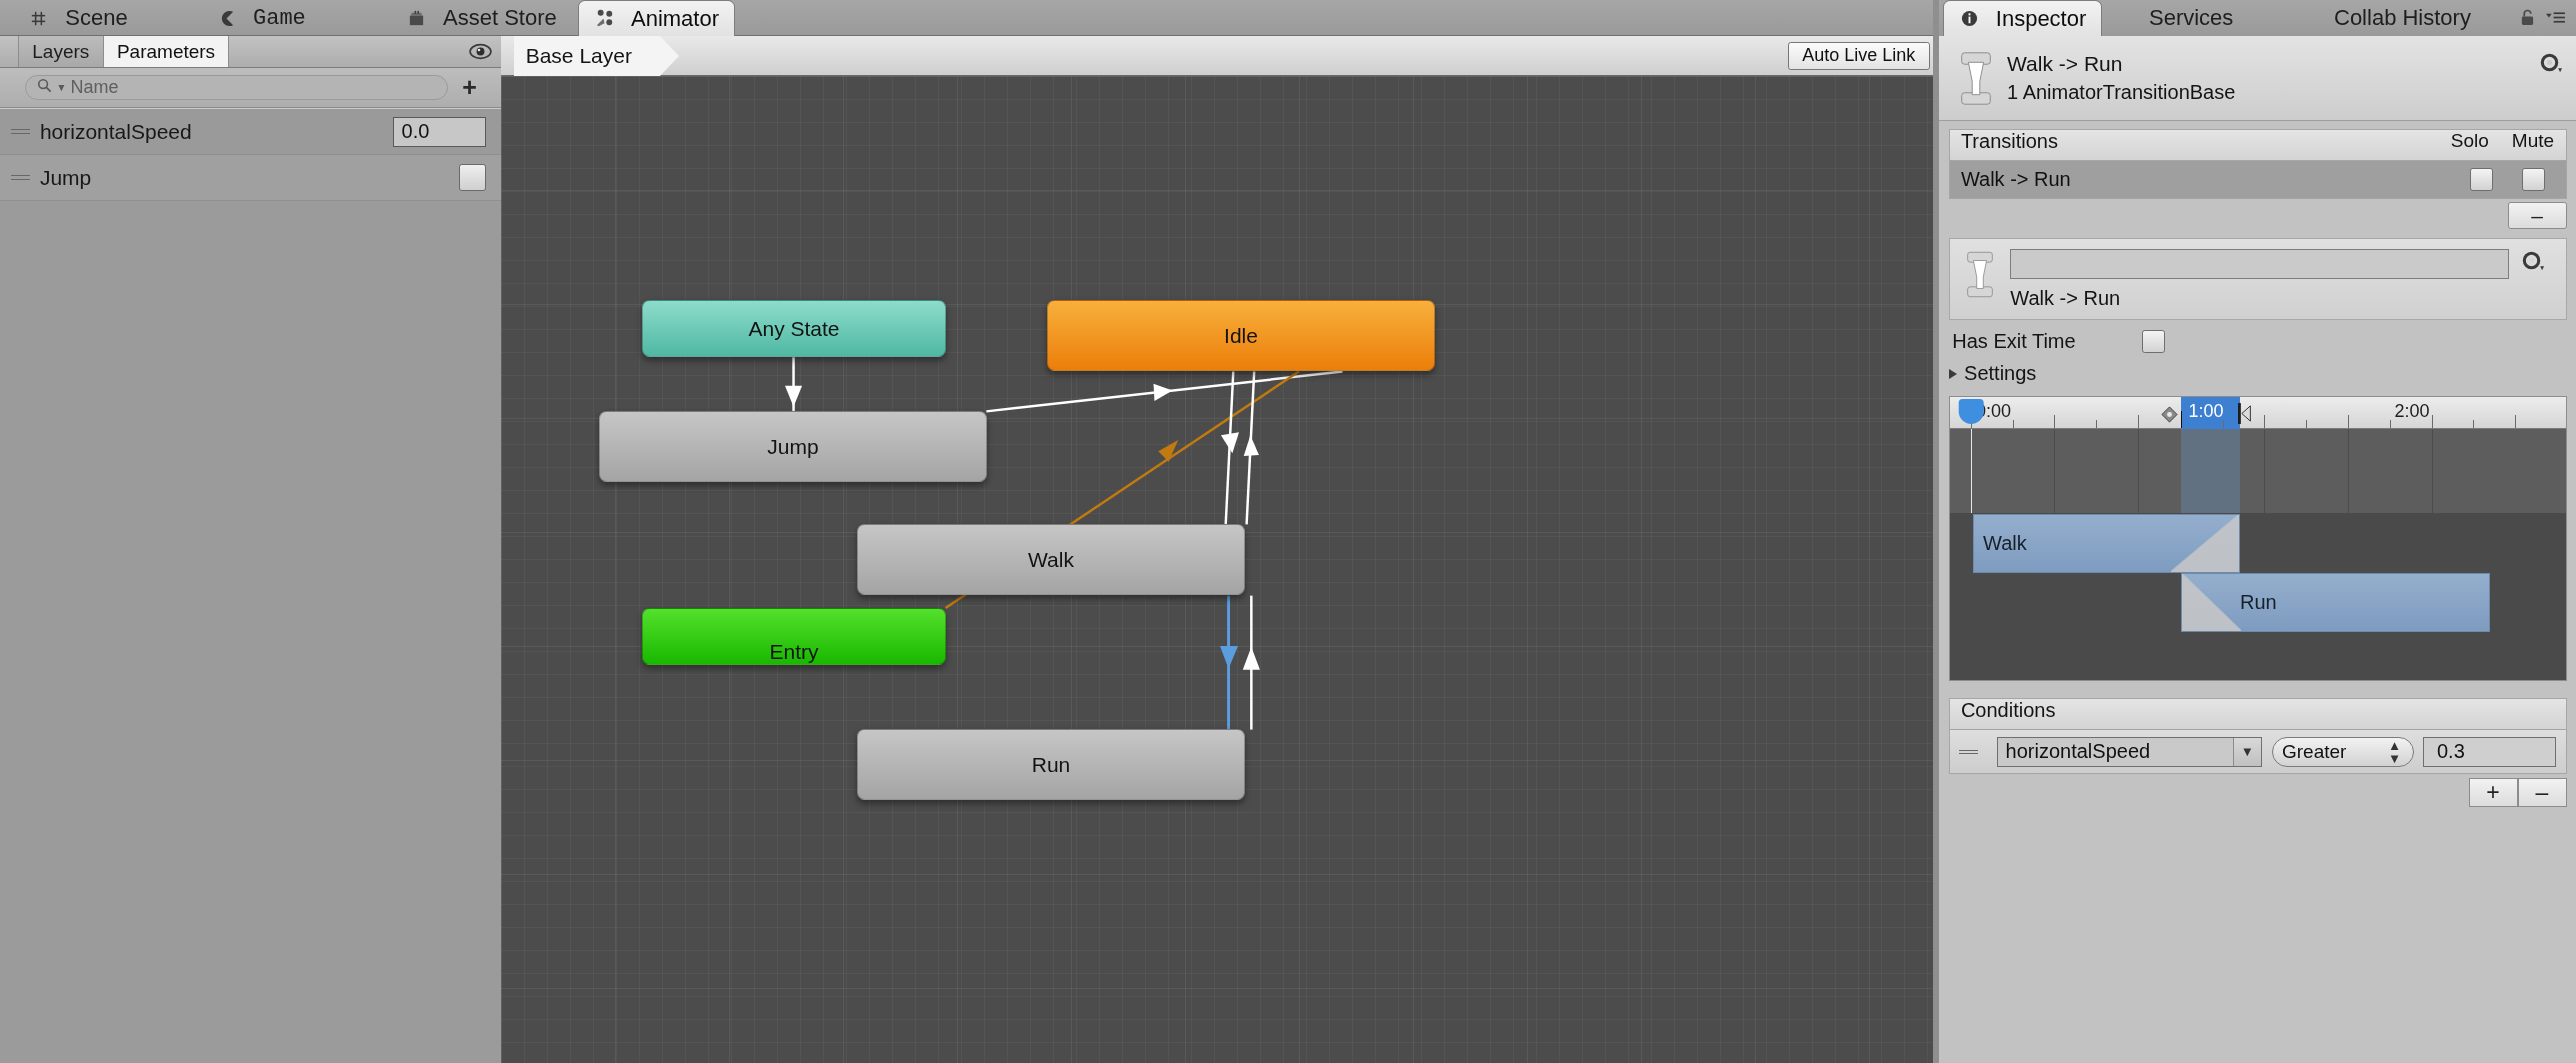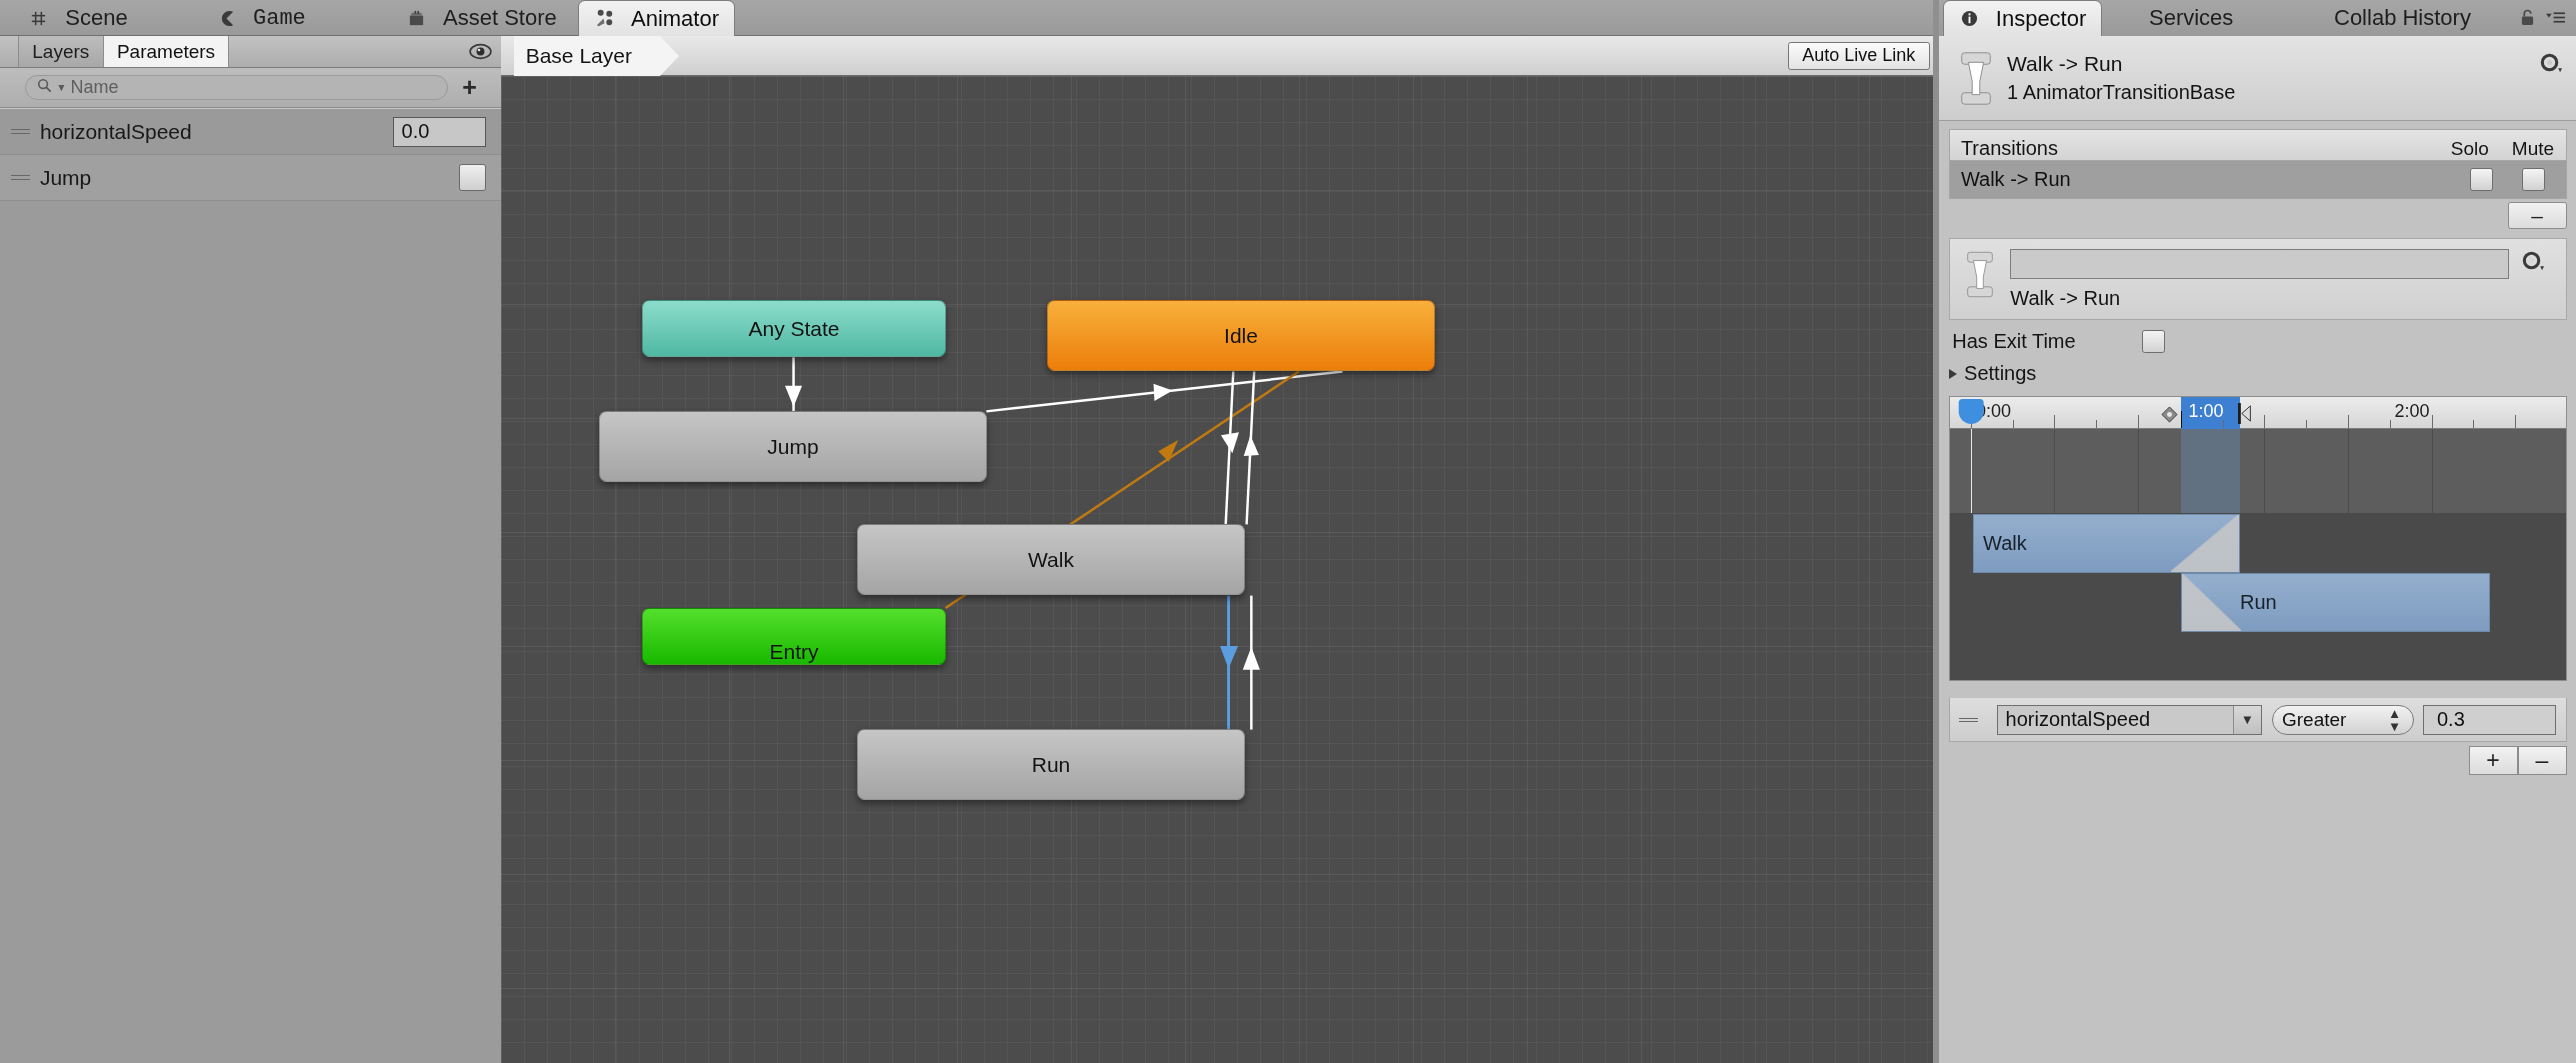--- a/index.html
+++ b/index.html
@@ -160,21 +160,21 @@
   }
   .obj-icon { width: 51px; height: 63px; display: flex; align-items: center; justify-content: center; }
   .obj-titles { display: flex; flex-direction: column; justify-content: center; gap: 5.7px; padding-left: 5.7px; }
   .obj-title { font-size: 21px; color: #141414; }
   .obj-sub { font-size: 20px; color: #141414; }
   .gear { position: absolute; right: 13.3px; top: 15px; }
 
   .sectionbox { margin: 7.6px 9.5px 0 9.5px; }
   .sec-header {
     height: 32px; background: linear-gradient(#e4e4e4, #d4d4d4);
-    border: 0.9px solid #a6a6a6; display: flex; align-items: flex-end;
+    border: 0.9px solid #a6a6a6; display: flex; align-items: flex-start;
     padding: 0 11.4px; font-size: 20px; color: #141414;
   }
   .sec-header .right-labels { margin-left: auto; display: flex; gap: 23px; font-size: 19px; }
   .trans-row {
     height: 38px; background: #9f9f9f; border: 0.9px solid #a6a6a6; border-top: none;
     display: flex; align-items: center; padding: 0 11.4px; font-size: 20px; color: #111;
   }
   .trans-row .checks { margin-left: auto; display: flex; gap: 28.5px; padding-right: 9.5px; }
   .cbox { width: 23px; height: 23px; background: linear-gradient(#f4f4f4, #d2d2d2); border: 0.9px solid #6e6e6e; border-radius: 2.8px; }
   .minus-btn {
@@ -605,20 +605,23 @@
             <span class="fade-out" style="right:0; width:68px;"></span>
           </div>
           <div class="clip" style="left:231px; top:144px; width:309px;">
             <span style="padding-left:49px;">Run</span>
             <span class="fade-out" style="left:0; width:59px; transform:scaleX(-1);"></span>
           </div>
         </div>
       </div>
 
       <div class="sectionbox clearfix" style="margin-top:17px;">
+        <div class="sec-header">
+          <span>Conditions</span>
+        </div>
         <div class="cond-row">
           <span class="grip">
               <div></div>
               <div></div>
             </span>
           <span class="cond-param">
             <span>horizontalSpeed</span>
             <span class="dd">▼</span>
           </span>
           <span class="cond-op">

